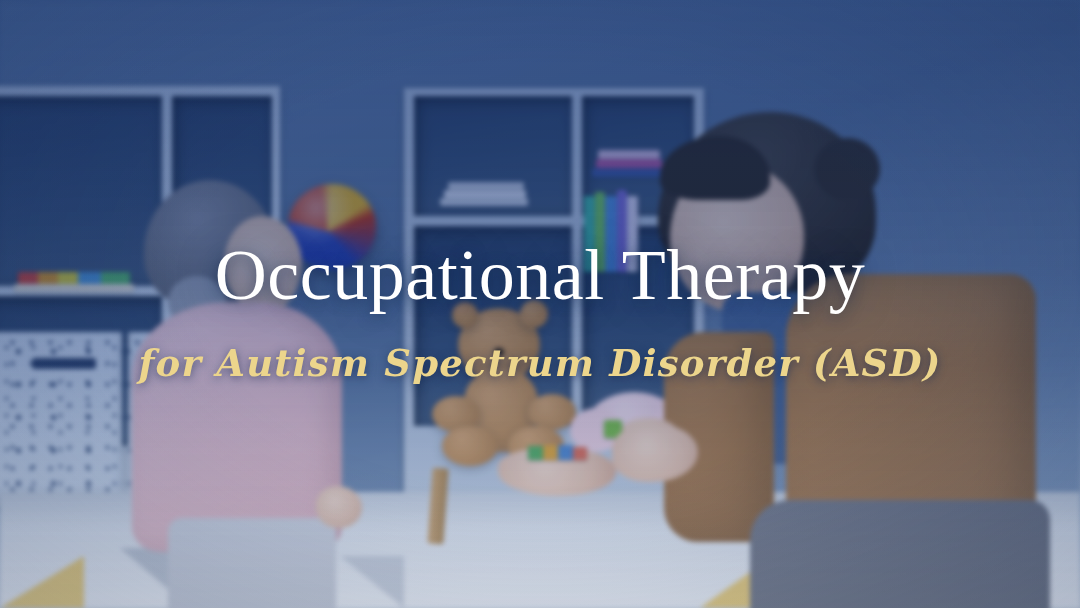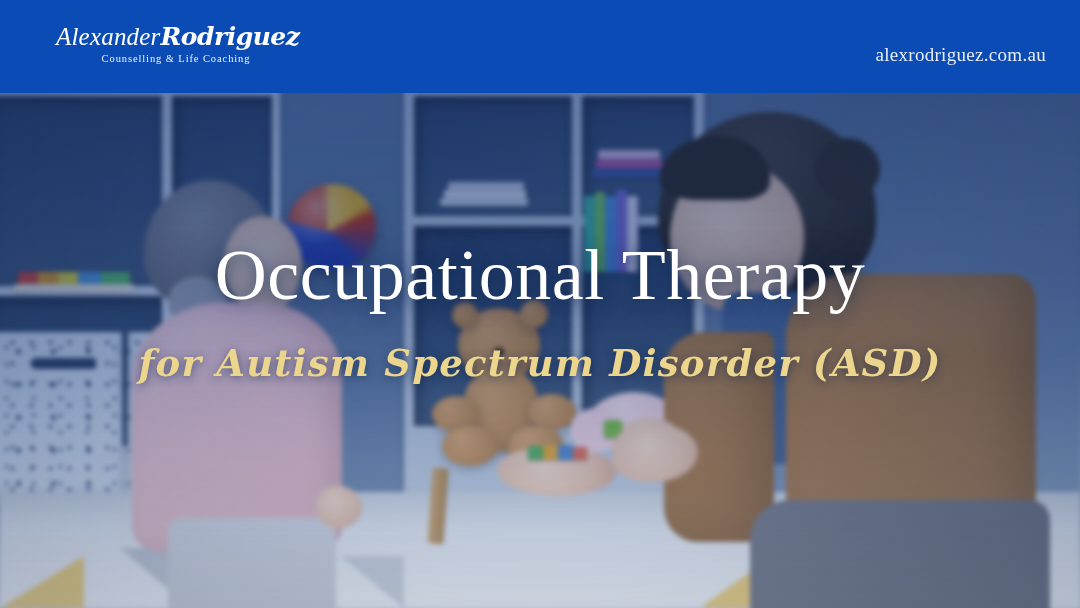--- a/index.html
+++ b/index.html
@@ -374,23 +374,14 @@
     <div class="tint"></div>
     <div class="tint2"></div>
     <div class="vignette"></div>
   </div>
 
   <div class="titles">
     <div class="main-title">Occupational Therapy</div>
     <div class="sub-title">for Autism Spectrum Disorder (ASD)</div>
   </div>
 
-  <div class="header">
-    <div class="logo-wrap">
-      <div class="logo-line1">
-        <span class="logo-name-a">Alexander</span><span class="logo-name-b">Rodriguez</span>
-      </div>
-      <div class="logo-line2">Counselling &amp; Life Coaching</div>
-    </div>
-    <div class="site-url">alexrodriguez.com.au</div>
-  </div>
 
 </div>
 
 </body></html>

